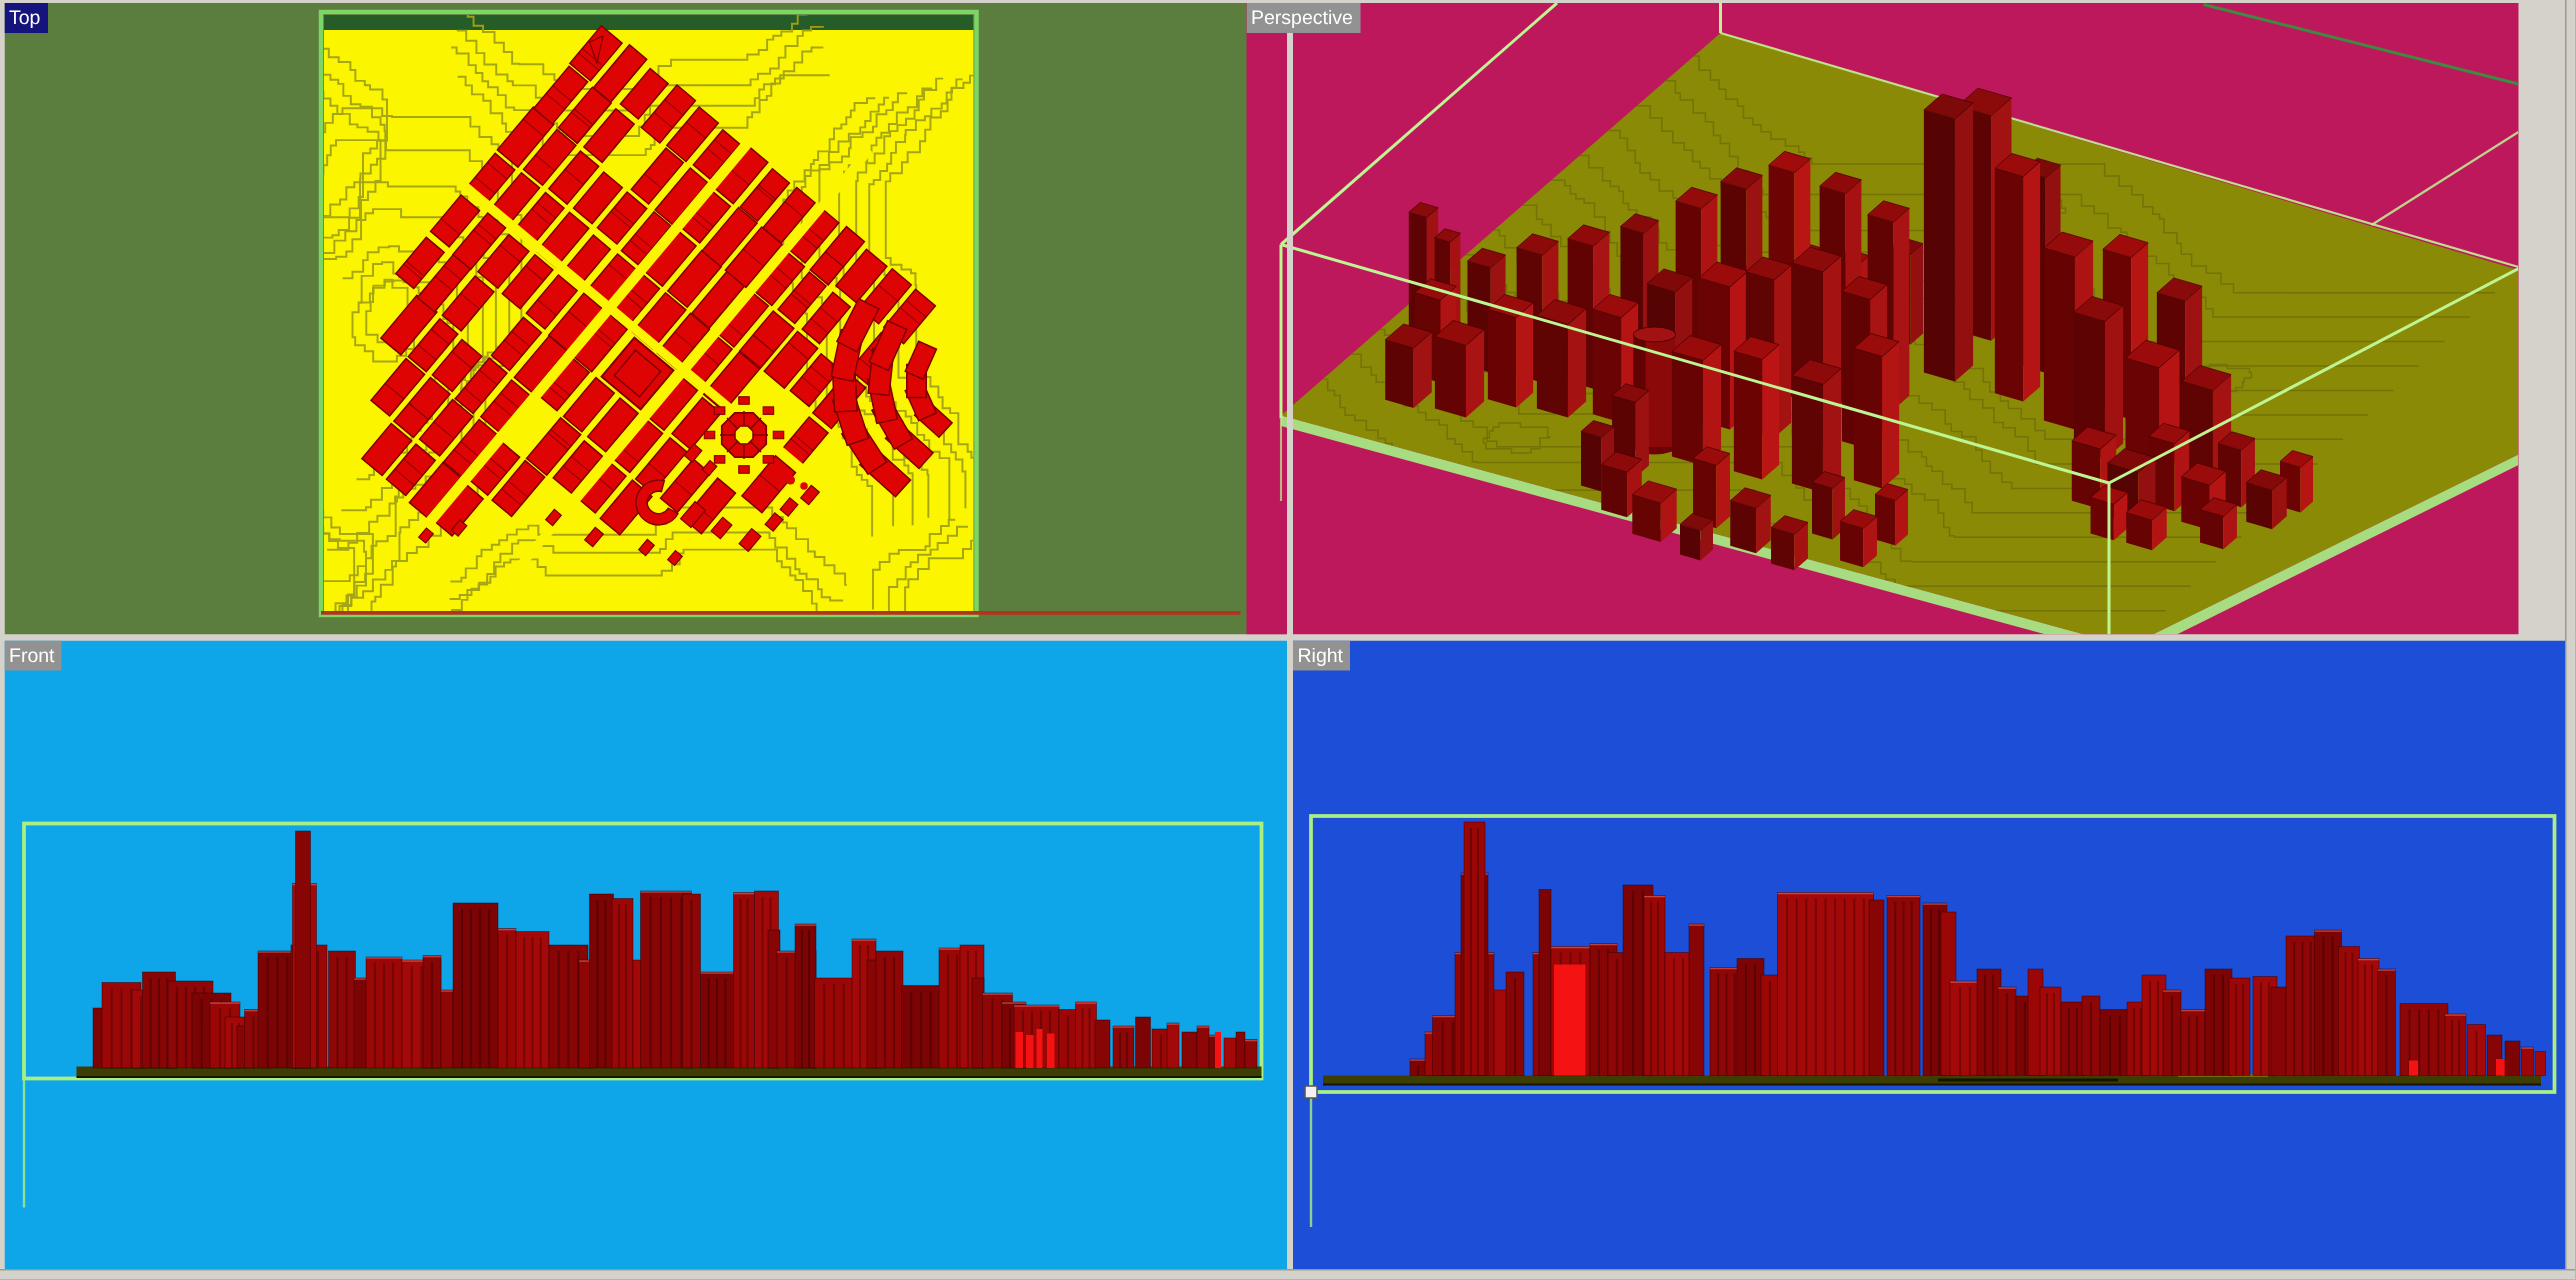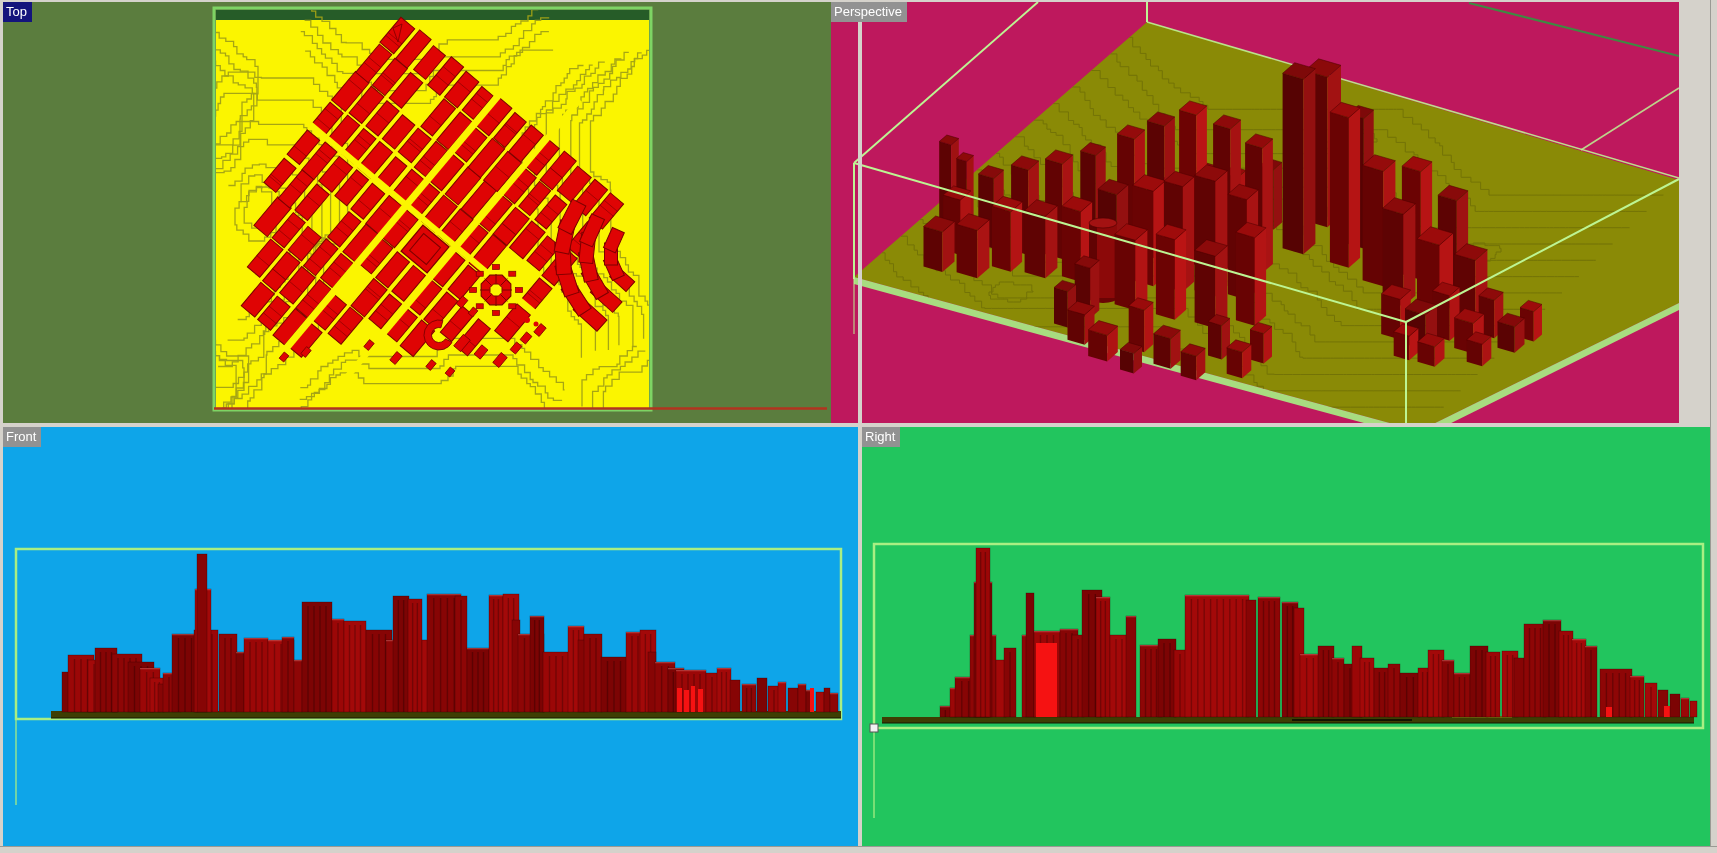--- a/index.html
+++ b/index.html
@@ -1016,21 +1016,21 @@
           <rect x="807" y="261" width="4" height="24" fill="#f51212" stroke="none" stroke-width="0.5" stroke-opacity="0.6"></rect>
           <rect x="813" y="265" width="8" height="20" fill="#a30909" stroke="#2e0000" stroke-width="0.5" stroke-opacity="0.6"></rect>
           <rect x="821" y="261" width="6" height="24" fill="#870505" stroke="#2e0000" stroke-width="0.5" stroke-opacity="0.6"></rect>
           <rect x="827" y="266" width="8" height="19" fill="#8e0606" stroke="#2e0000" stroke-width="0.5" stroke-opacity="0.6"></rect>
           <line x1="827" y1="266.7" x2="835" y2="266.7" stroke="#ff9a9a" stroke-width="1" opacity="0.4"></line>
         </g>
       </svg>
     <div class="chip inactive" style="left:0;top:0;">Front</div>
   </div>
 
-  <div class="vp" id="vp-right" style="left: 862px; top: 427px; width: 848px; height: 419px; background: #22c55e;">
+  <div class="vp" id="vp-right" style="left: 862px; top: 427px; width: 848px; height: 419px; background: #1d4ed8;">
     <svg id="svg-right" width="848" height="419">
         <g>
           <rect x="12" y="117" width="829" height="184" fill="none" stroke="#a9ef83" stroke-width="2.5"></rect>
           <line x1="12" y1="301" x2="12" y2="391" stroke="#a9ef83" stroke-width="1.6" opacity="0.8"></line>
           <rect x="20" y="290" width="812" height="6" fill="#3e3e03"></rect>
           <line x1="20" y1="296" x2="832" y2="296" stroke="#161600" stroke-width="1.2"></line>
           <rect x="590" y="289" width="60" height="2" fill="#6c6c10"></rect>
           <rect x="430" y="292" width="120" height="2" fill="#141400"></rect>
           <rect x="78" y="279" width="16" height="11" fill="#7c0404" stroke="#2e0000" stroke-width="0.5" stroke-opacity="0.6"></rect>
           <line x1="83.33333333333333" y1="283" x2="83.33333333333333" y2="290" stroke="#000" stroke-width="1.4" opacity="0.25"></line>

